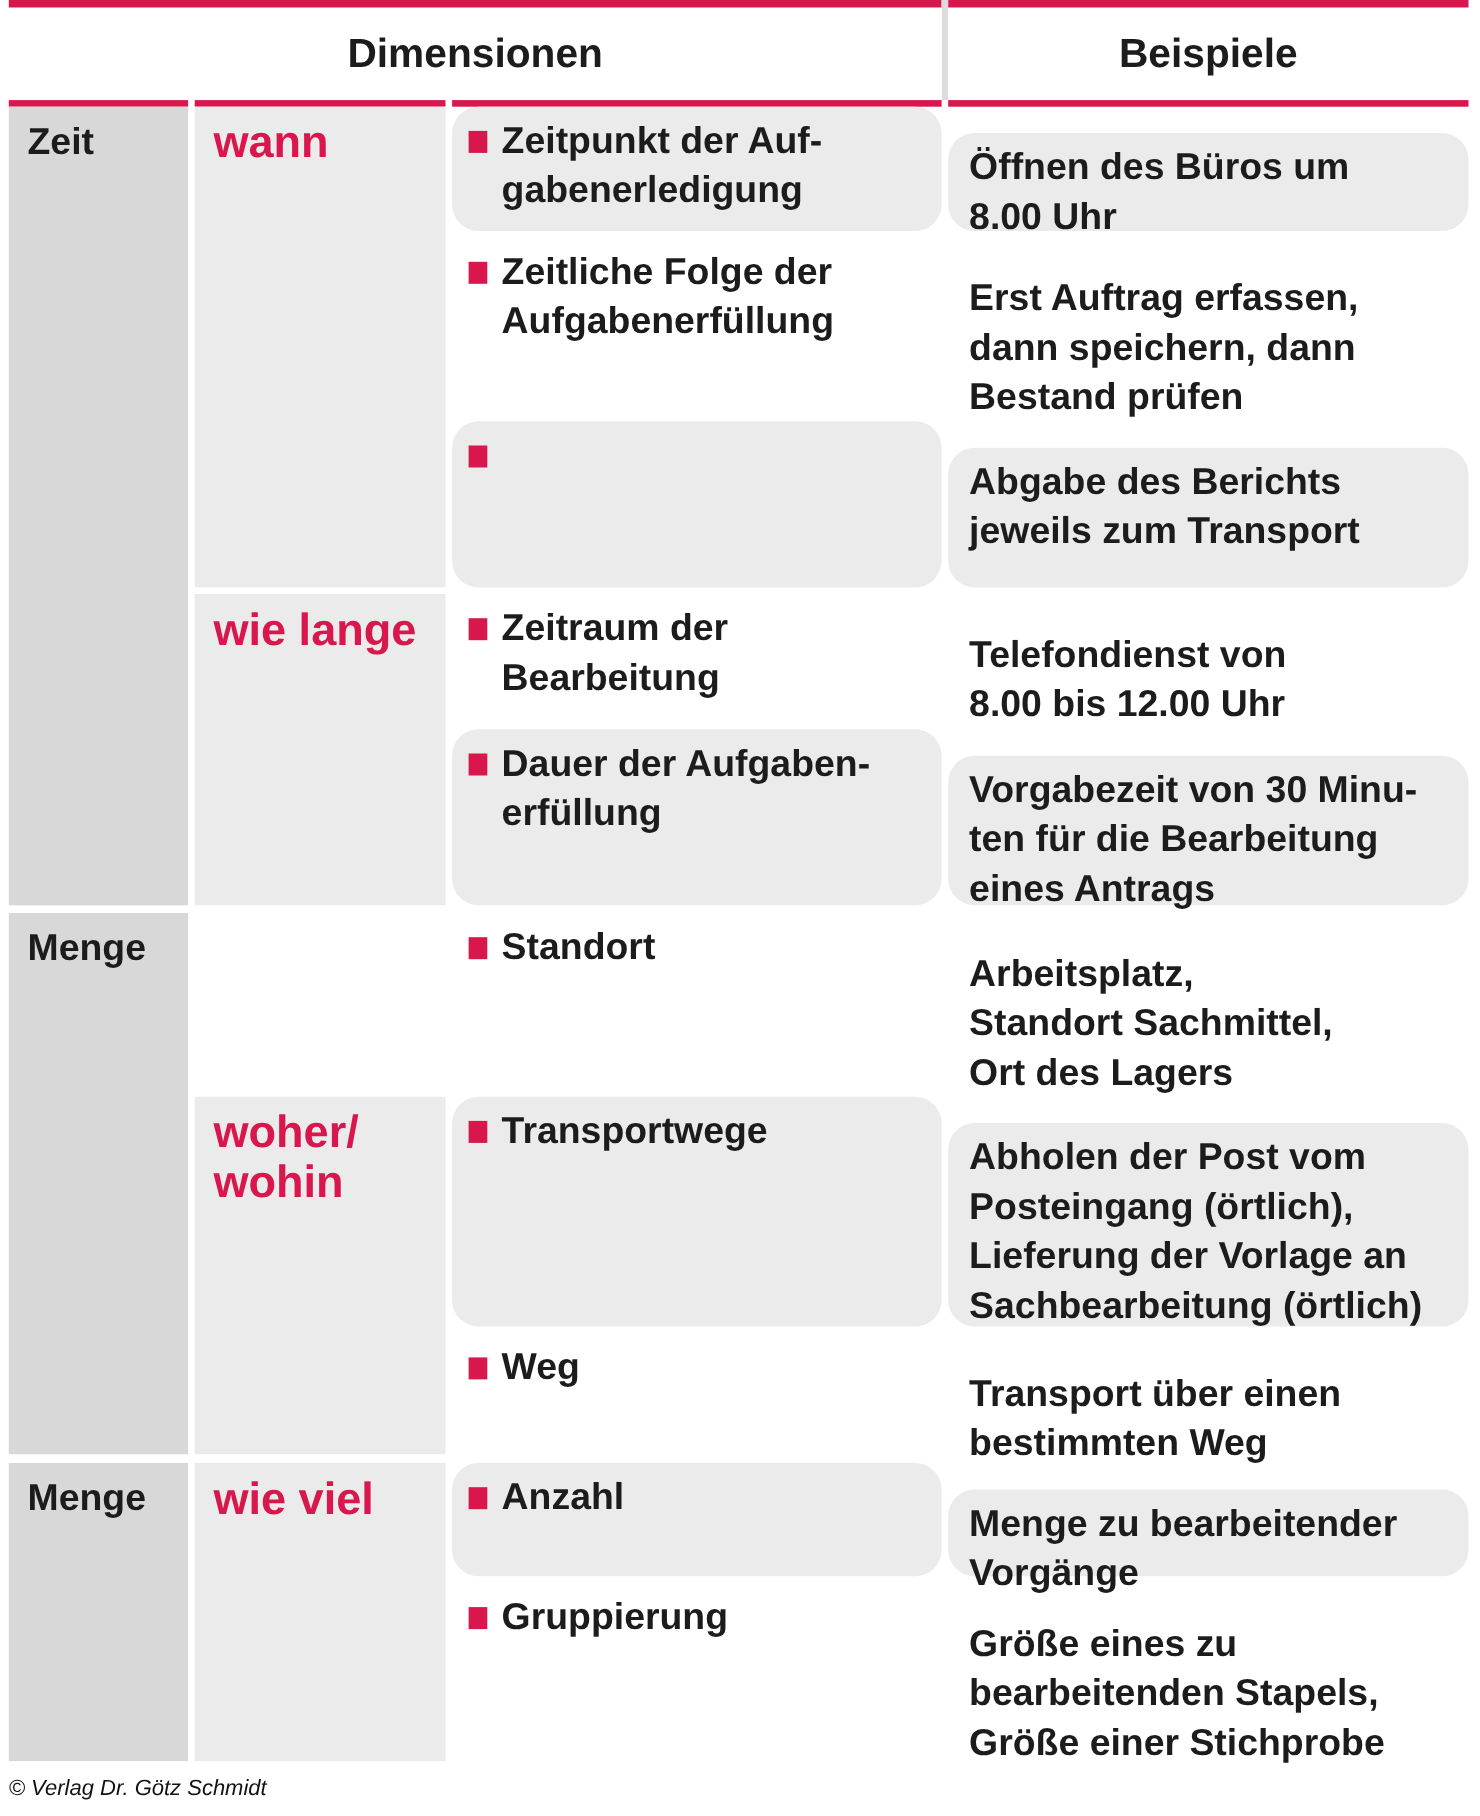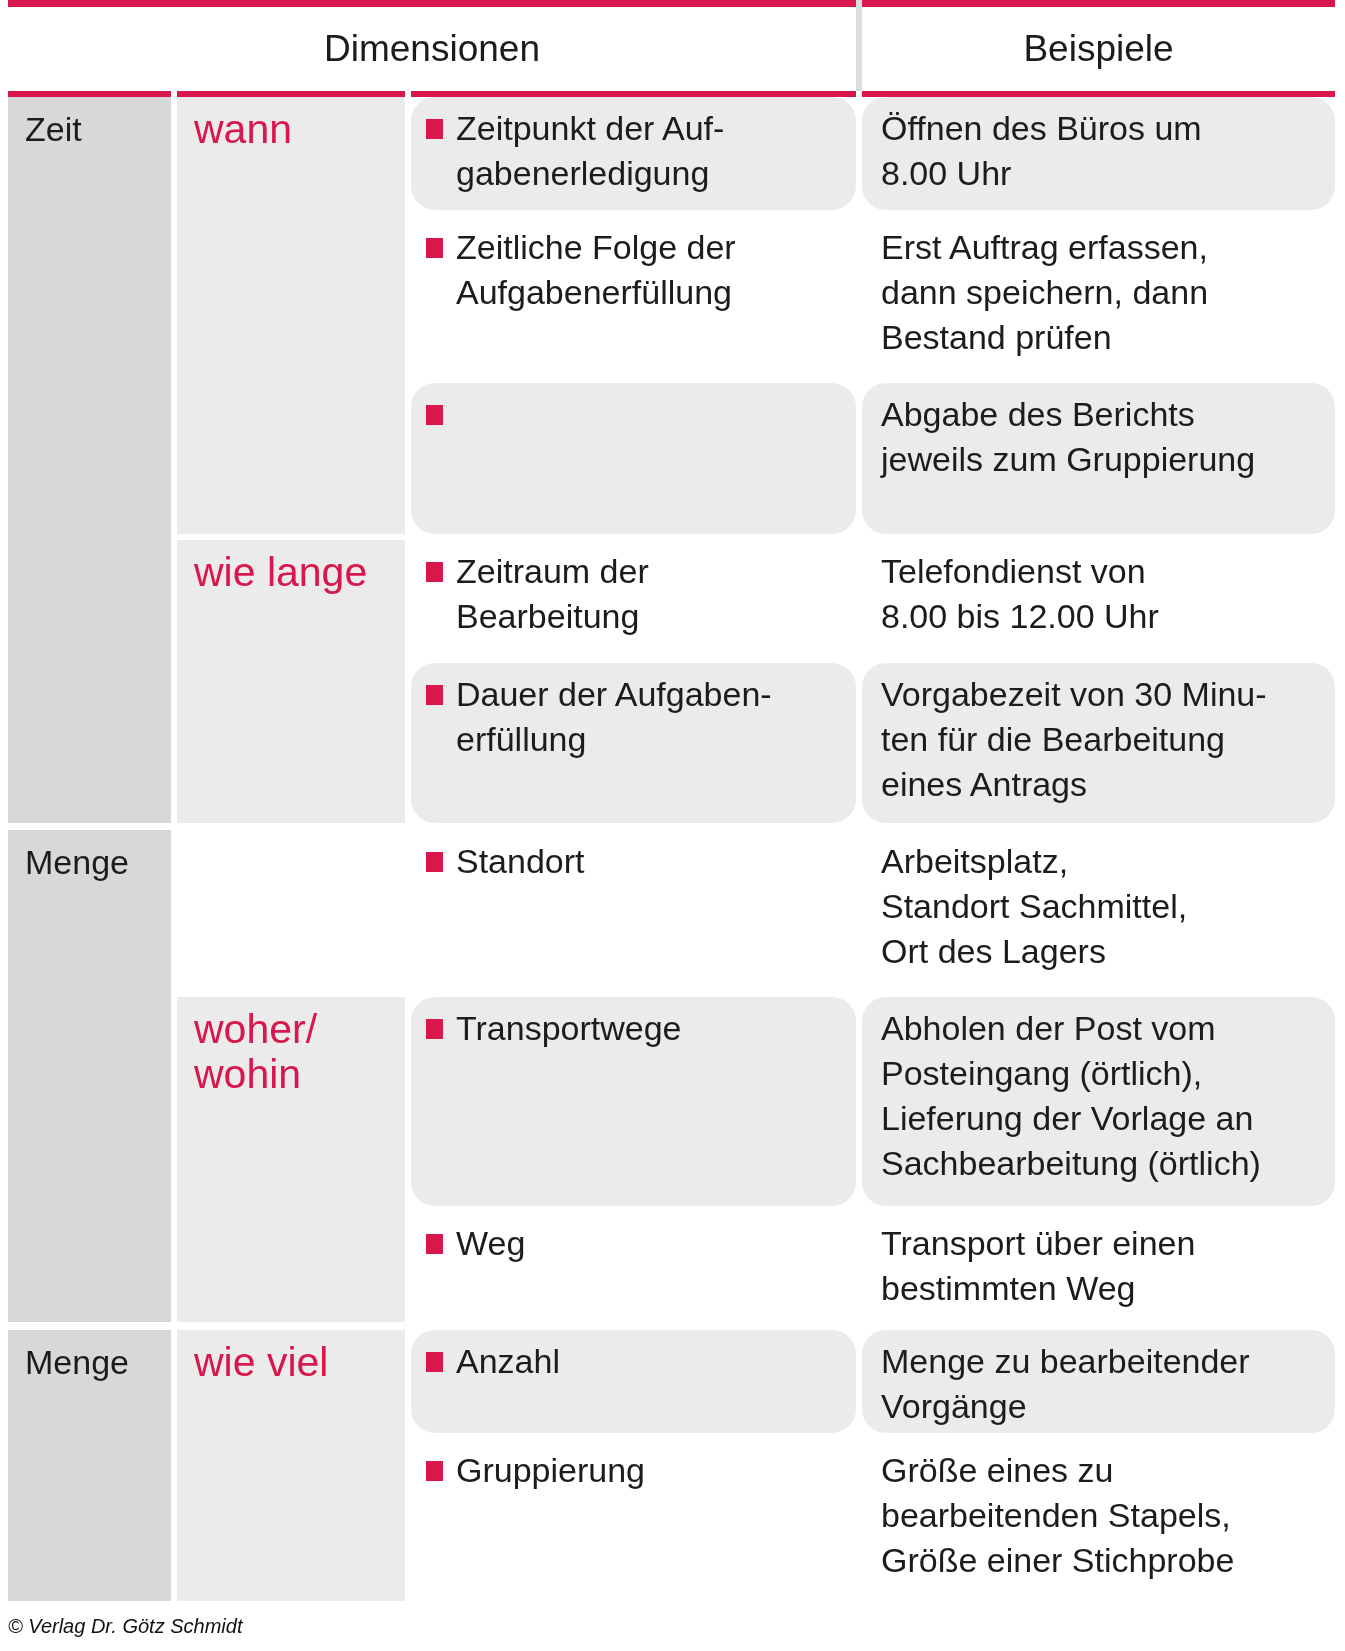--- a/index.html
+++ b/index.html
@@ -8,20 +8,21 @@
     font-family:"Liberation Sans","DejaVu Sans",sans-serif;
     color:var(--text,#1c1c1c);
     -webkit-font-smoothing:antialiased;
   }
   .tbl{
     display:grid;
     margin-left:8px;
     width:1327px;
     grid-template-columns:163px 6px 228px 6px 445px 6px 473px;
     grid-template-rows:7px 84px 6px 113px 6px 161px 6px 151px 6px 117px 6px 160px 7px 161px 6px 209px 6px 110px 8px 103px 6px 162px;
+    font-weight:bold;
   }
   .bar{background:var(--accent,#d8174c);}
   .rule{background:var(--accent,#d8174c);}
   .divider{background:var(--divider,#dcdcdc);}
   .hdr{
     display:flex;align-items:center;justify-content:center;
     font-size:37px;background:#ffffff;
   }
   .sec{
     background:var(--section_bg,#d8d8d8);
@@ -36,21 +37,21 @@
     white-space:pre-line;
   }
   .cell{font-size:34px;line-height:45px;border-radius:24px;}
   .gray{background:var(--cell_bg,#ebebeb);}
   .item{padding:9px 0 0 15px;display:flex;align-items:flex-start;}
   .bullet{
     width:17px;height:20px;flex:none;
     background:var(--accent,#d8174c);
     margin:13px 13px 0 0;
   }
-  .ex{padding:9px 0 0 19px;}
+  .ex{padding:9px 0 0 19px;margin-top:24px;}
   .txt{white-space:pre-line;}
   .copyright{
     margin:14px 0 0 8px;
     font-style:italic;
     font-size:20px;
     color:#111111;
   }
 </style>
 </head>
 <body>
@@ -98,21 +99,21 @@
     <div class="txt">Erst Auftrag erfassen,
 dann speichern, dann
 Bestand prüfen</div>
   </div>
 
   <div class="cell item gray" style="grid-area:8/5/9/6">
     <span class="bullet"></span>
   </div>
   <div class="cell ex gray" style="grid-area:8/7/9/8">
     <div class="txt">Abgabe des Berichts
-jeweils zum Gruppierung</div>
+jeweils zum Transport</div>
   </div>
 
   <div class="cell item" style="grid-area:10/5/11/6">
     <span class="bullet"></span>
     <div class="txt">Zeitraum der
 Bearbeitung</div>
   </div>
   <div class="cell ex" style="grid-area:10/7/11/8">
     <div class="txt">Telefondienst von
 8.00 bis 12.00 Uhr</div>

